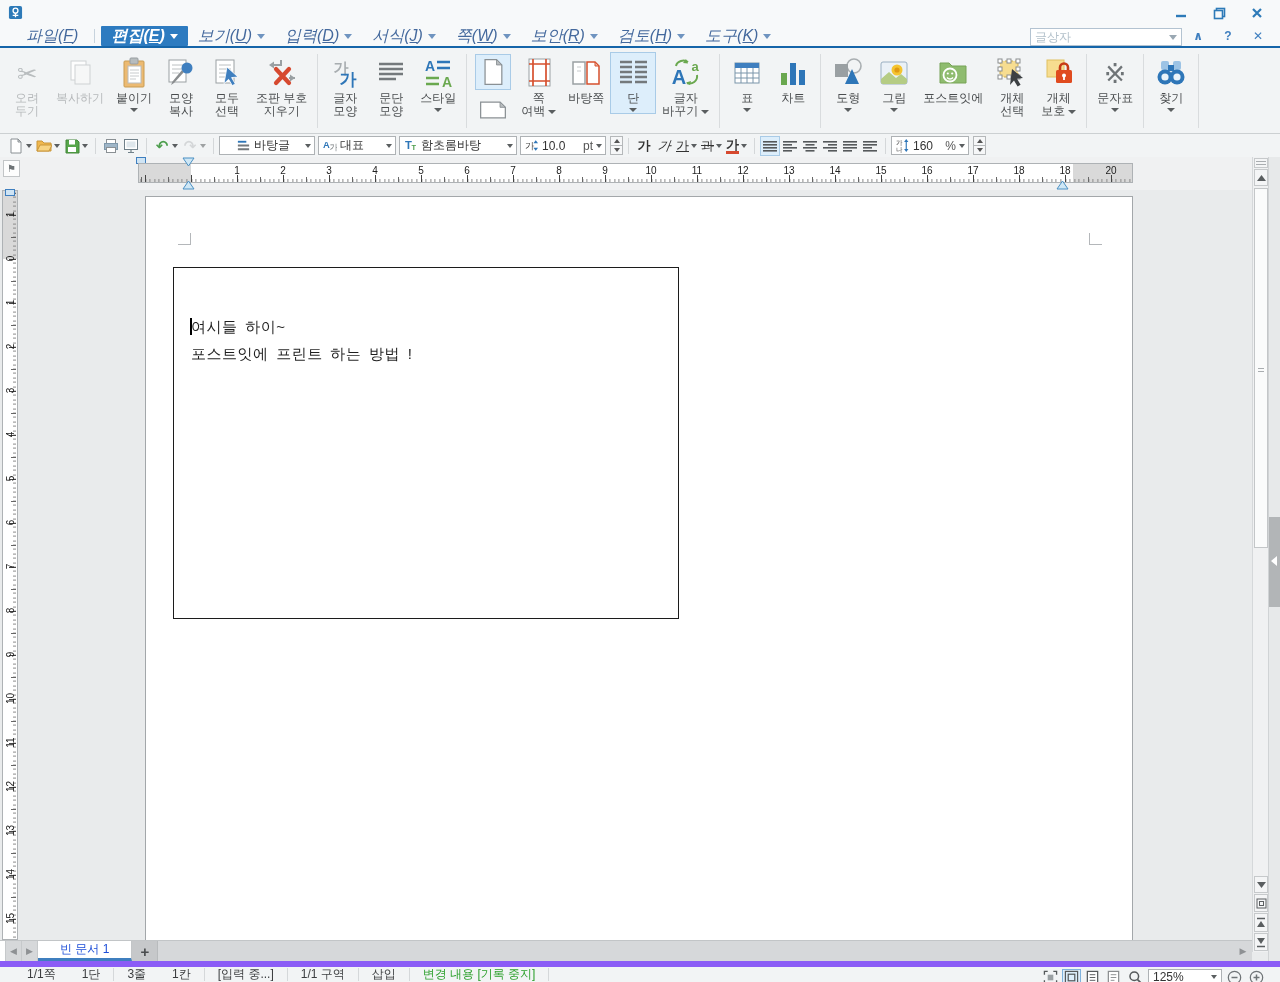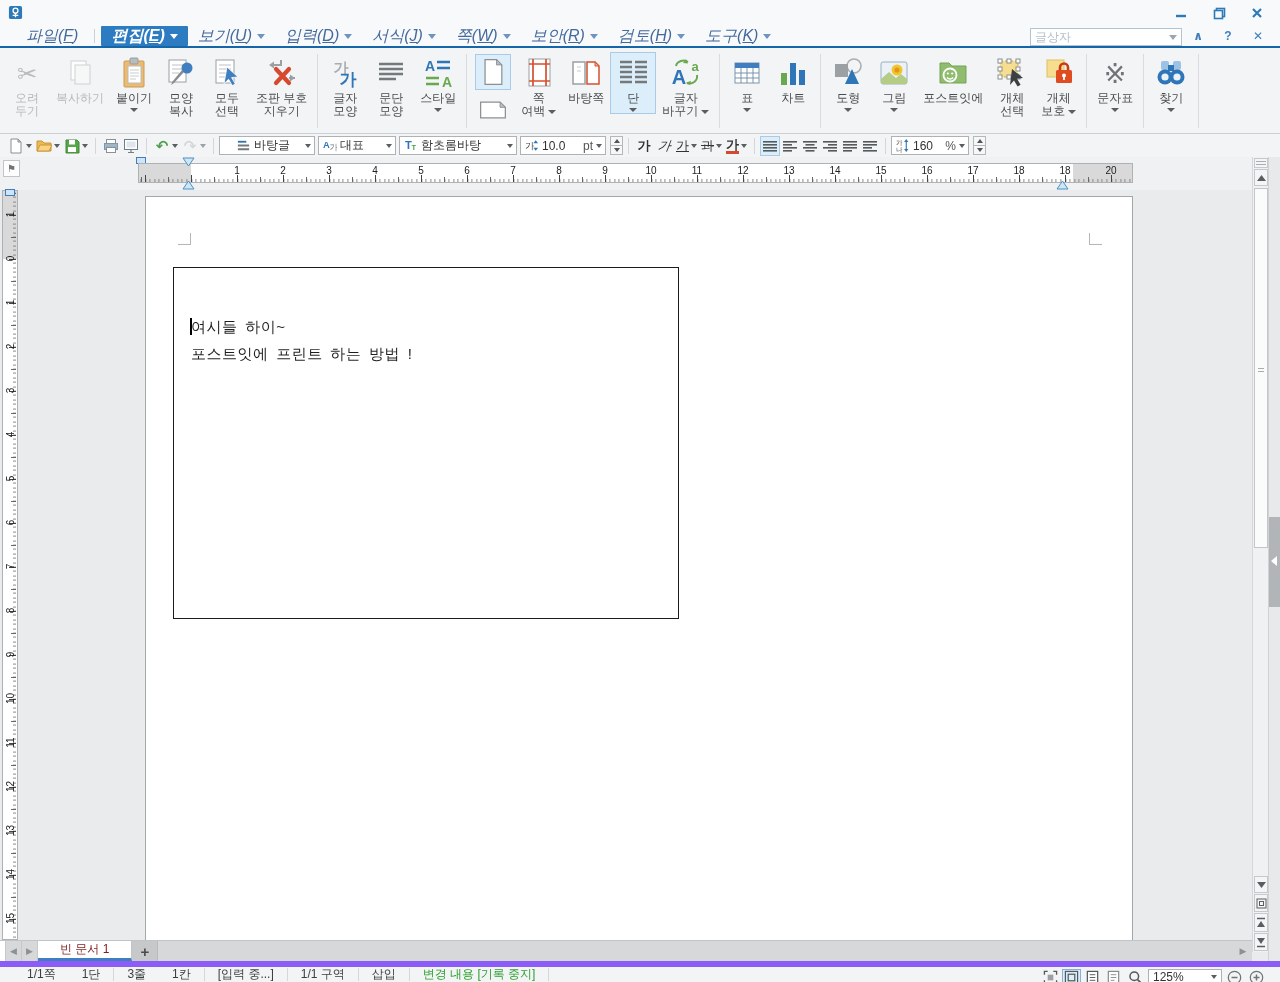--- a/index.html
+++ b/index.html
@@ -101,21 +101,21 @@
   .sbtn { position:absolute; left:1px; width:14px; display:flex; align-items:center; justify-content:center; background:#f4f5f6; border:1px solid #c6c9cb; }
   #sthumb { position:absolute; left:1px; top:31px; width:14px; height:360px; background:#fafbfb; border:1px solid #c3c6c8; }
   #sthumb .grip, #sgrip .grip { height:1px; background:#a9adb0; margin:2px 3px 0; }
   #edgestrip { position:absolute; left:1268px; top:157px; width:12px; height:804px; background:#e7e9ea; border-left:1px solid #d0d3d5; }
   #edgeblock { position:absolute; left:1269px; top:517px; width:11px; height:90px; background:#b2b5b7; }
   #edgearrow { position:absolute; left:1271px; top:556px; width:0; height:0; border-top:5px solid transparent; border-bottom:5px solid transparent; border-right:6px solid #fff; }
 
   
   #tabbar { position:absolute; left:0; top:940px; width:1252px; height:21px; background:#d6d8da; border-top:1px solid #c2c5c7; display:flex; align-items:stretch; }
   .tab-nav { width:16px; display:flex; align-items:center; justify-content:center; background:#d6d8da; border-right:1px solid #c6c9cb; color:#8e9194; font-size:9px; }
-  .doc-tab { background:#fff; color:#7f1d1d; font-size:12px; display:flex; align-items:center; padding:0 22px; border-bottom:3px solid #3f7fbf; border-right:1px solid #c2c5c7; }
+  .doc-tab { background:#fff; color:#1d4ed8; font-size:12px; display:flex; align-items:center; padding:0 22px; border-bottom:3px solid #3f7fbf; border-right:1px solid #c2c5c7; }
   .add-tab { width:26px; display:flex; align-items:center; justify-content:center; background:#c6c8ca; color:#4a4d4f; font-size:15px; font-weight:bold; border-right:1px solid #b8bbbd; }
   #hscroll-right { position:absolute; left:1234px; top:941px; width:18px; height:20px; background:#d6d8da; display:flex; align-items:center; justify-content:center; color:#8e9194; font-size:9px; }
 
   
   #statusbar { position:absolute; left:0; top:961px; width:1280px; height:21px; background:#f2f4f5; border-top:6px solid #8b5cf6; display:flex; align-items:center; padding-left:14px; font-size:12px; color:#3c3e40; }
   .st-item { padding:0 13px; white-space:nowrap; }
   .st-item.green { color:#2ca02c; }
   .st-sep { width:1px; height:13px; background:#d5d8da; }
   #st-right { position:absolute; right:14px; top:0; height:20px; display:flex; align-items:center; gap:3px; }
   .vbtn { width:19px; height:17px; display:flex; align-items:center; justify-content:center; border:1px solid transparent; }

